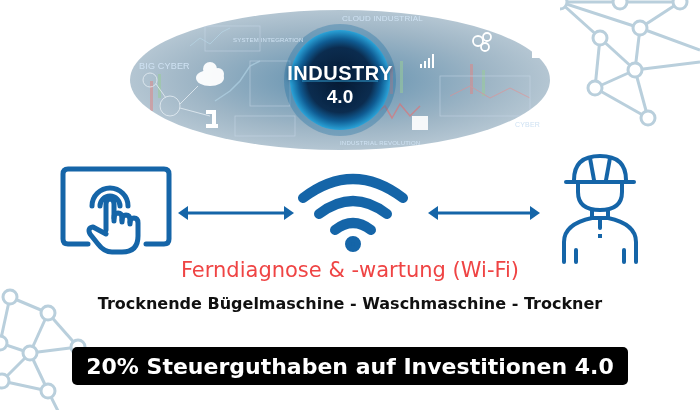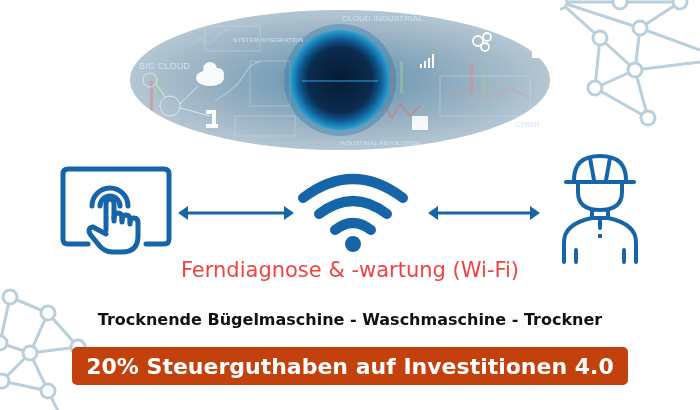--- a/index.html
+++ b/index.html
@@ -13,23 +13,23 @@
   .hero { left: 130px; top: 6px; width: 420px; height: 148px; }
   .hero-label { position: absolute; left: 0; width: 100%; text-align: center; color: #ffffff; font-weight: bold; font-family: "Liberation Sans", sans-serif; text-shadow: 0 0 4px rgba(0,40,80,0.6); }
   .hero-title { top: 56px; font-size: 20px; letter-spacing: 0.5px; }
   .hero-version { top: 80px; font-size: 19px; }
   .hero-tag { position: absolute; color: #cfe2f3; font-size: 9px; font-family: "Liberation Sans", sans-serif; letter-spacing: 0.2px; }
 
   .icon-wrap { position: absolute; }
   .arrow { position: absolute; height: 14px; }
 
   .caption-blue { position: absolute; left: 0; width: 700px; top: 258px; text-align: center; color: #ef4444; font-size: 21px; font-family: "DejaVu Sans", sans-serif; }
-  .caption-black { position: absolute; left: 0; width: 700px; top: 310px; text-align: center; color: #111111; font-size: 16px; font-weight: bold; font-family: "DejaVu Sans", sans-serif; }
-
-  .banner { position: absolute; left: 72px; top: 347px; width: 556px; height: 38px; background: #c2410c; border-radius: 5px; display: flex; align-items: center; justify-content: center; cursor: pointer; }
+  .caption-black { position: absolute; left: 0; width: 700px; top: 294px; text-align: center; color: #111111; font-size: 16px; font-weight: bold; font-family: "DejaVu Sans", sans-serif; }
+
+  .banner { position: absolute; left: 72px; top: 347px; width: 556px; height: 38px; background: #000000; border-radius: 5px; display: flex; align-items: center; justify-content: center; cursor: pointer; }
   .banner span { color: #ffffff; font-size: 22px; font-weight: bold; font-family: "DejaVu Sans", sans-serif; white-space: nowrap; }
 </style>
 </head>
 <body>
 
 <svg class="network" style="left:560px; top:-10px;" width="150" height="140" viewBox="0 0 150 140">
   <line x1="0" y1="12" x2="60" y2="12"></line>
     <line x1="60" y1="12" x2="120" y2="12"></line>
   <line x1="0" y1="12" x2="40" y2="48"></line>
     <line x1="0" y1="12" x2="80" y2="38"></line>
@@ -137,25 +137,27 @@
       <rect x="76" y="118" width="12" height="4"></rect>
     </g>
     <g fill="#ffffff">
       <rect x="402" y="42" width="14" height="10"></rect>
         <rect x="404" y="36" width="3" height="6"></rect>
     </g>
     <circle cx="210" cy="74" r="56" fill="#1d6fa4" opacity="0.35"></circle>
     <circle cx="210" cy="74" r="50" fill="url(#eye)"></circle>
     <line x1="172" y1="75" x2="248" y2="75" stroke="#3ab4ea" stroke-width="1.2" opacity="0.9"></line>
   </svg>
-  <span class="hero-tag" style="left:9px; top:55px;">BIG CLOUD</span>
+  <span class="hero-tag" style="left:9px; top:55px;">BIG CYBER</span>
   <span class="hero-tag" style="left:103px; top:31px; font-size:6px;">SYSTEM INTEGRATION</span>
   <span class="hero-tag" style="left:212px; top:8px; font-size:8px;">CLOUD INDUSTRIAL</span>
   <span class="hero-tag" style="left:210px; top:134px; font-size:6px;">INDUSTRIAL REVOLUTION</span>
   <span class="hero-tag" style="left:385px; top:115px; font-size:7px;">CYBER</span>
+  <div class="hero-label hero-title">INDUSTRY</div>
+  <div class="hero-label hero-version">4.0</div>
 </div>
 
 <div class="icon-wrap" style="left:60px; top:166px;">
   <svg width="112" height="92" viewBox="0 0 112 92" fill="none" stroke="#1565a8" stroke-width="5" stroke-linecap="round" stroke-linejoin="round">
     <path d="M28 78 H8 Q3 78 3 73 V8 Q3 3 8 3 H104 Q109 3 109 8 V73 Q109 78 104 78 H86"></path>
     <path d="M32 40 A18 18 0 0 1 68 40"></path>
     <path d="M40 40 A10 10 0 0 1 60 40"></path>
     <path d="M46 64 V38 Q46 33 50 33 Q54 33 54 38 V55"></path>
     <path d="M54 52 Q54 47 58 47 Q62 47 62 52 V56"></path>
     <path d="M62 54 Q62 49 66 49 Q70 49 70 54 V58"></path>

